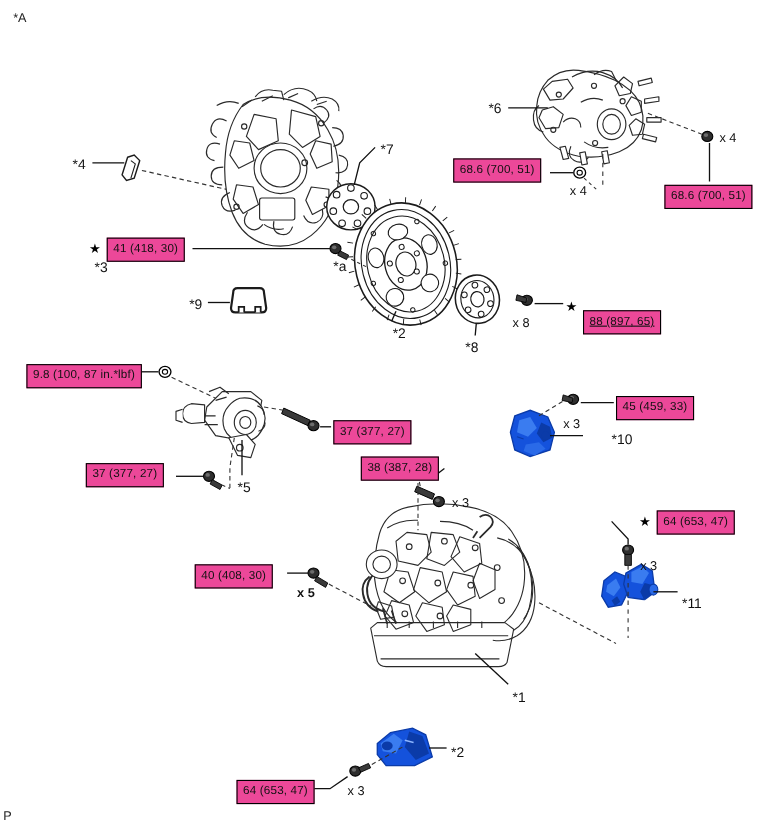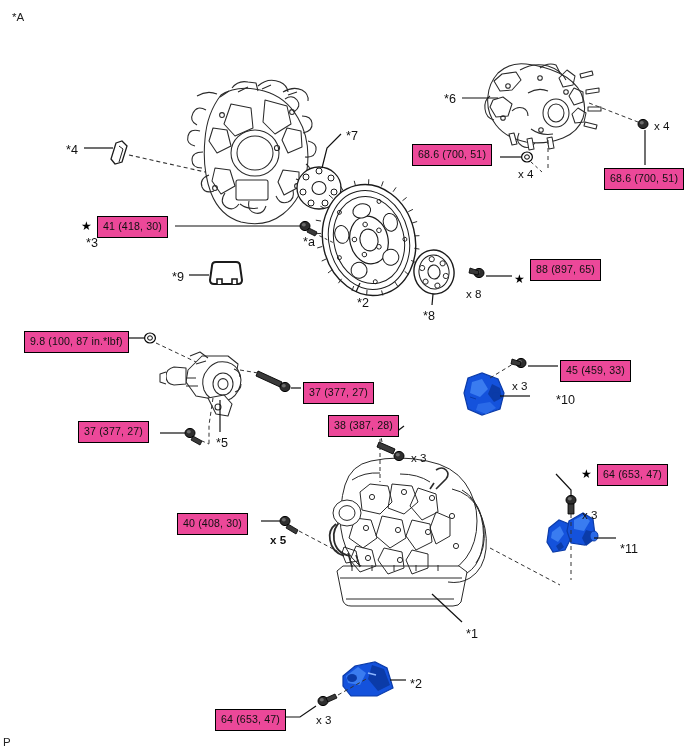--- a/index.html
+++ b/index.html
@@ -372,21 +372,21 @@
 
   <div class="corner" style="left:12px;top:12px;">*A</div>
   <div class="corner" style="left:3px;top:737px;">P</div>
 
   <div id="spec-host">
       <div class="spec" style="left: 412px; top: 144px;">68.6 (700, 51)</div>
       <div class="spec" style="left: 604px; top: 168px;">68.6 (700, 51)</div>
       <div class="star" style="left: 81px; top: 220px;">★</div>
       <div class="spec" style="left: 97px; top: 216px;">41 (418, 30)</div>
       <div class="star" style="left: 514px; top: 273px;">★</div>
-      <div class="spec" style="left: 530px; top: 259px;">88 (897, 65)</div>
+      <div class="spec" style="left: 530px; top: 282px; text-decoration: underline;">88 (897, 65)</div>
       <div class="spec" style="left: 24px; top: 331px;">9.8 (100, 87 in.*lbf)</div>
       <div class="spec" style="left: 303px; top: 382px;">37 (377, 27)</div>
       <div class="spec" style="left: 78px; top: 421px;">37 (377, 27)</div>
       <div class="spec" style="left: 560px; top: 360px;">45 (459, 33)</div>
       <div class="spec" style="left: 328px; top: 415px;">38 (387, 28)</div>
       <div class="spec" style="left: 177px; top: 513px;">40 (408, 30)</div>
       <div class="star" style="left: 581px; top: 468px;">★</div>
       <div class="spec" style="left: 597px; top: 464px;">64 (653, 47)</div>
       <div class="spec" style="left: 215px; top: 709px;">64 (653, 47)</div>
     </div>

